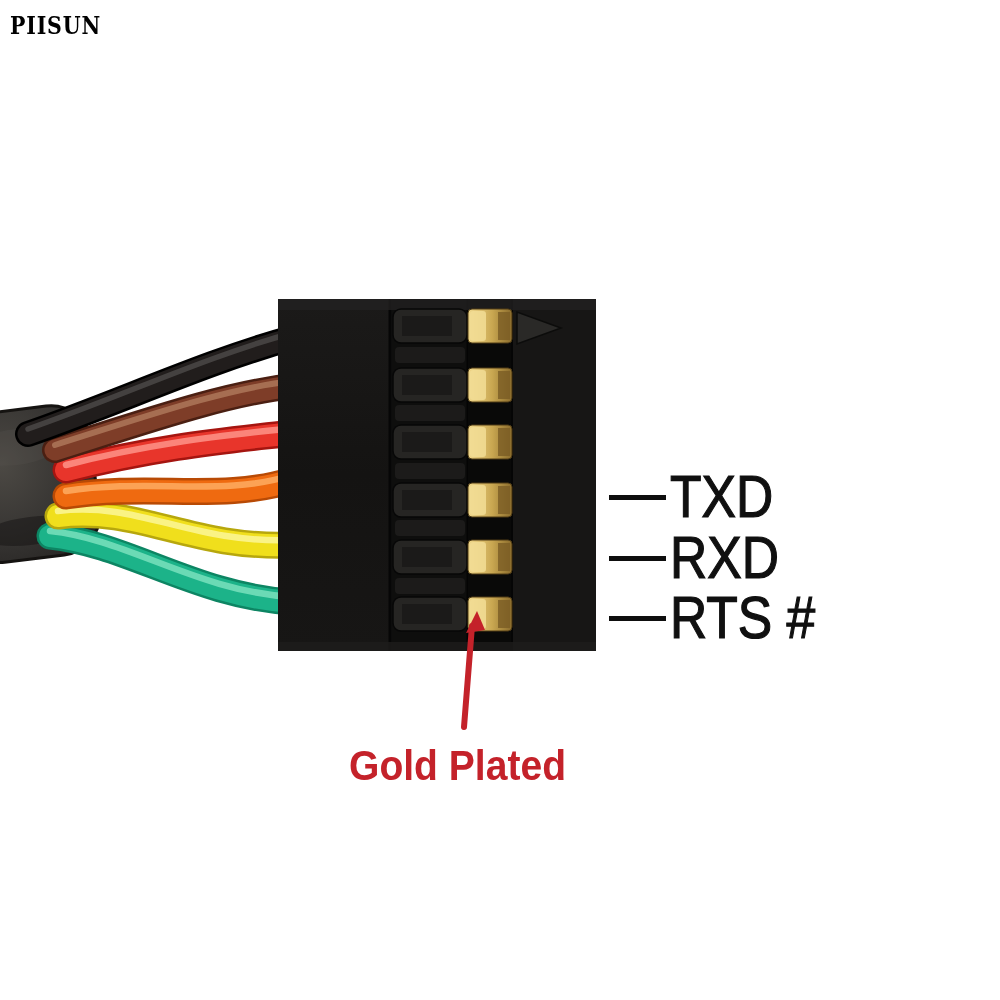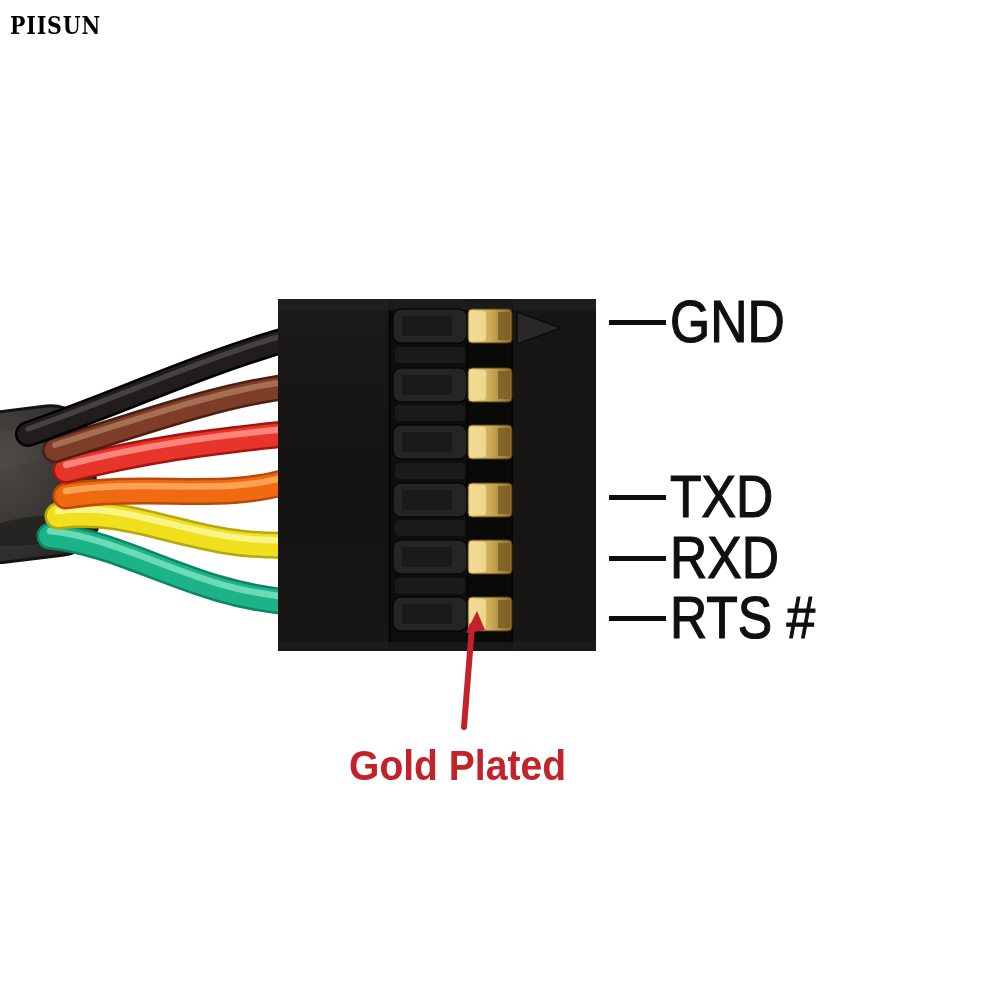--- a/index.html
+++ b/index.html
@@ -150,24 +150,20 @@
         </g>
       </g>
     </g>
 
     <g>
       <line x1="464" y1="727" x2="472" y2="626" stroke="#c4222a" stroke-width="6" stroke-linecap="round"></line>
       <polygon points="477,611 466,633 485,630" fill="#c4222a"></polygon>
     </g>
   </svg>
 
-  <div class="pin-row" style="top:291px">
-    <span class="dash"></span>
-    <span class="pin-label">GND</span>
-  </div>
   <div class="pin-row" style="top:466px">
     <span class="dash"></span>
     <span class="pin-label">TXD</span>
   </div>
   <div class="pin-row" style="top:527px">
     <span class="dash"></span>
     <span class="pin-label">RXD</span>
   </div>
   <div class="pin-row" style="top:587px">
     <span class="dash"></span>

